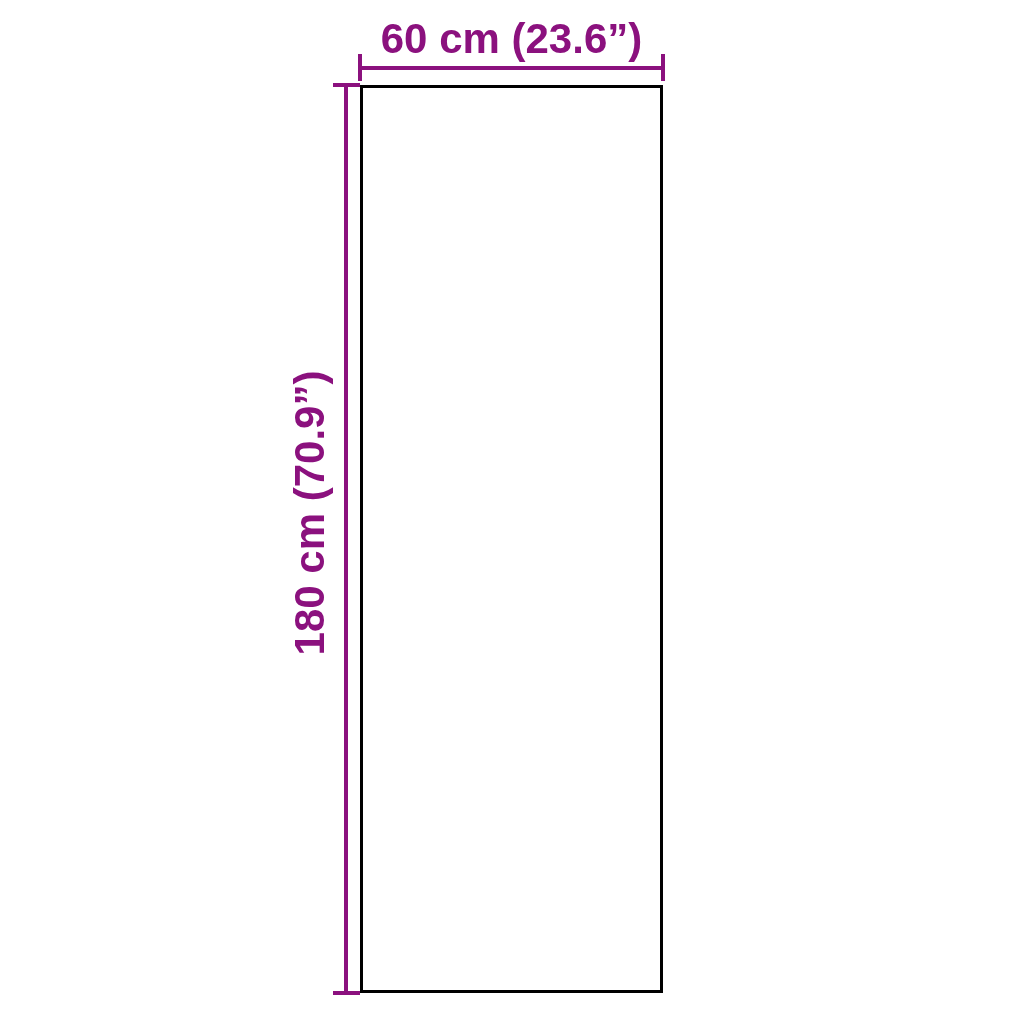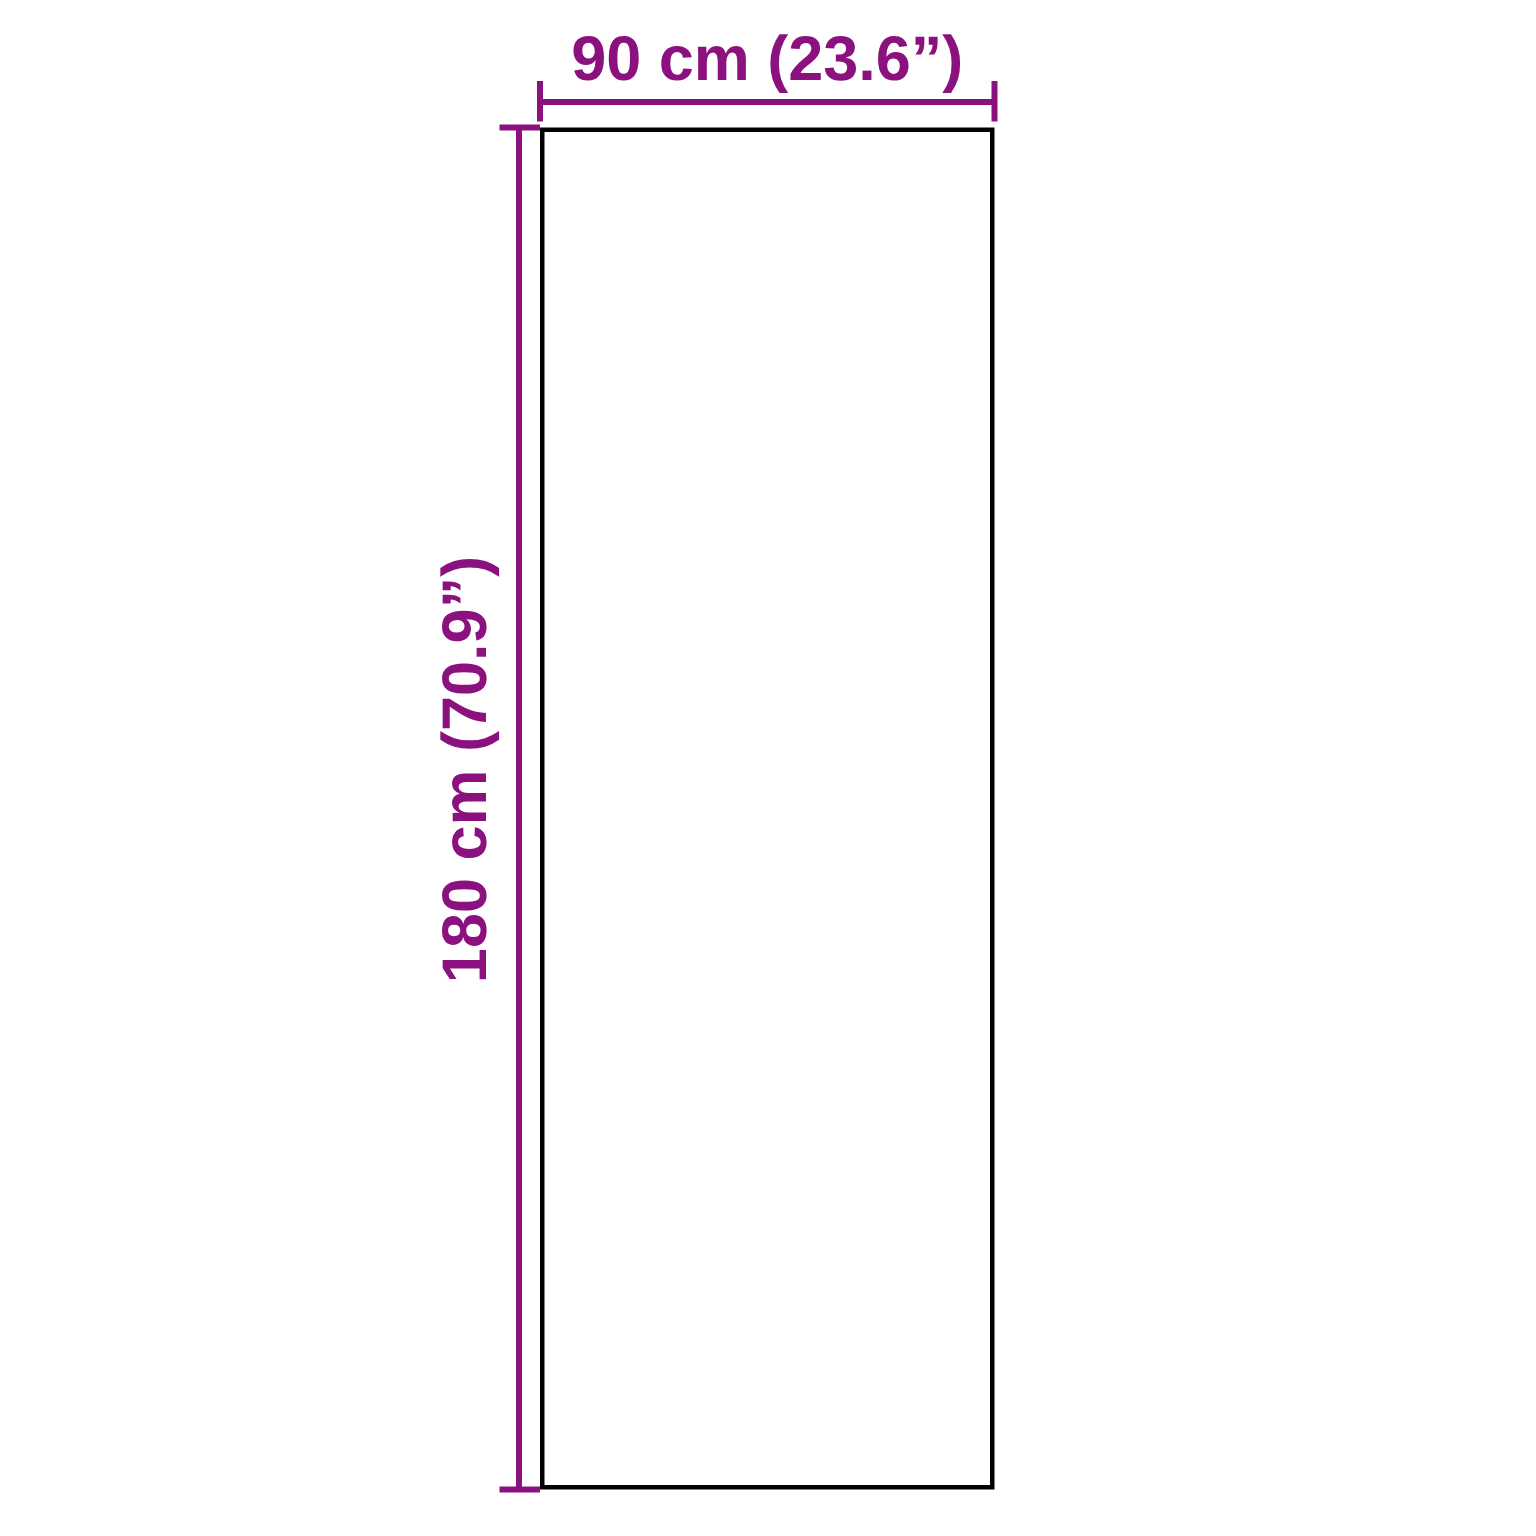--- a/index.html
+++ b/index.html
@@ -62,20 +62,20 @@
 </head>
 <body>
 
 <div class="canvas">
 
   <div class="product-outline"></div>
 
   <div class="dim-line h"></div>
   <div class="tick v left"></div>
   <div class="tick v right"></div>
-  <div class="dim-label width">90 cm (23.6”)</div>
+  <div class="dim-label width">60 cm (23.6”)</div>
 
   <div class="dim-line v"></div>
   <div class="tick h top"></div>
   <div class="tick h bottom"></div>
   <div class="dim-label height">180 cm (70.9”)</div>
 
 </div>
 
 </body></html>

